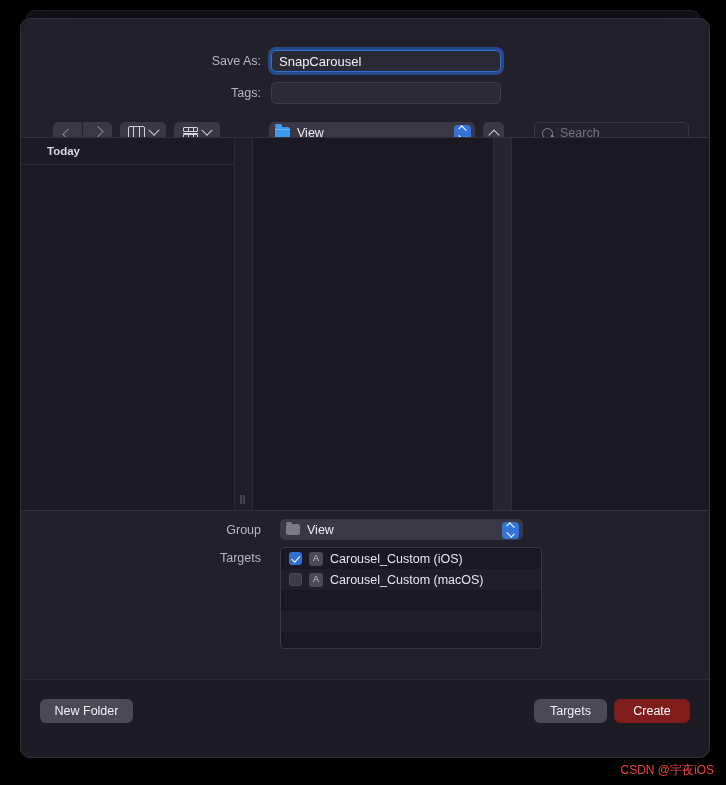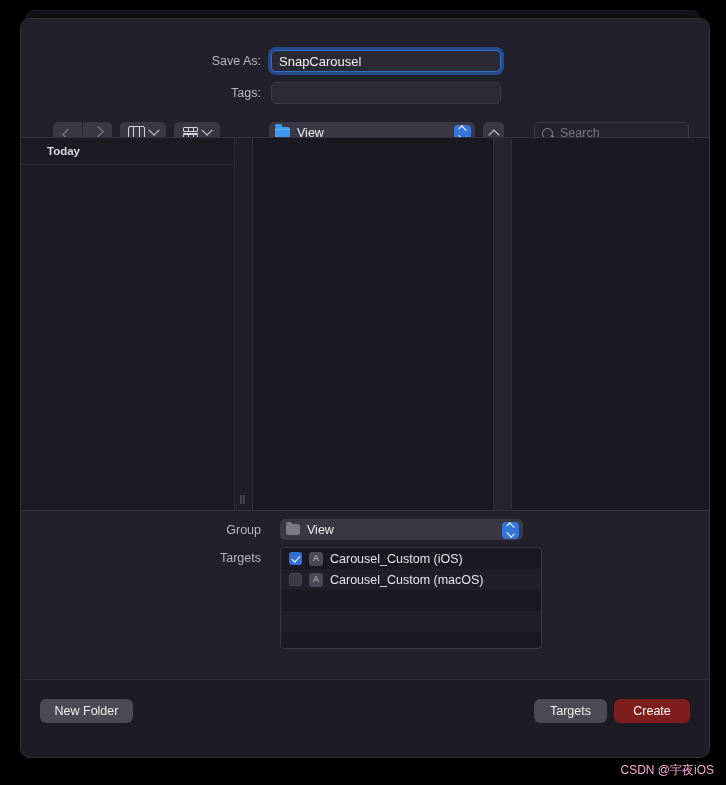--- a/index.html
+++ b/index.html
@@ -403,21 +403,21 @@
   .btn.blue { background: #7f1d1d; color: #ffffff; }
   .btn-newfolder { left: 19px; top: 19px; width: 93px; }
   .btn-cancel    { left: 513px; top: 19px; width: 73px; }
   .btn-create    { left: 593px; top: 19px; width: 76px; }
 
   
   .watermark {
     position: absolute;
     right: 12px; bottom: 6px;
     font-size: 12px;
-    color: #f9a8d4;
+    color: #ef4444;
     user-select: none;
     margin-left: 32px;
   }
 </style>
 </head>
 <body>
 
 <div id="root">
 
   <div class="bg-window">

